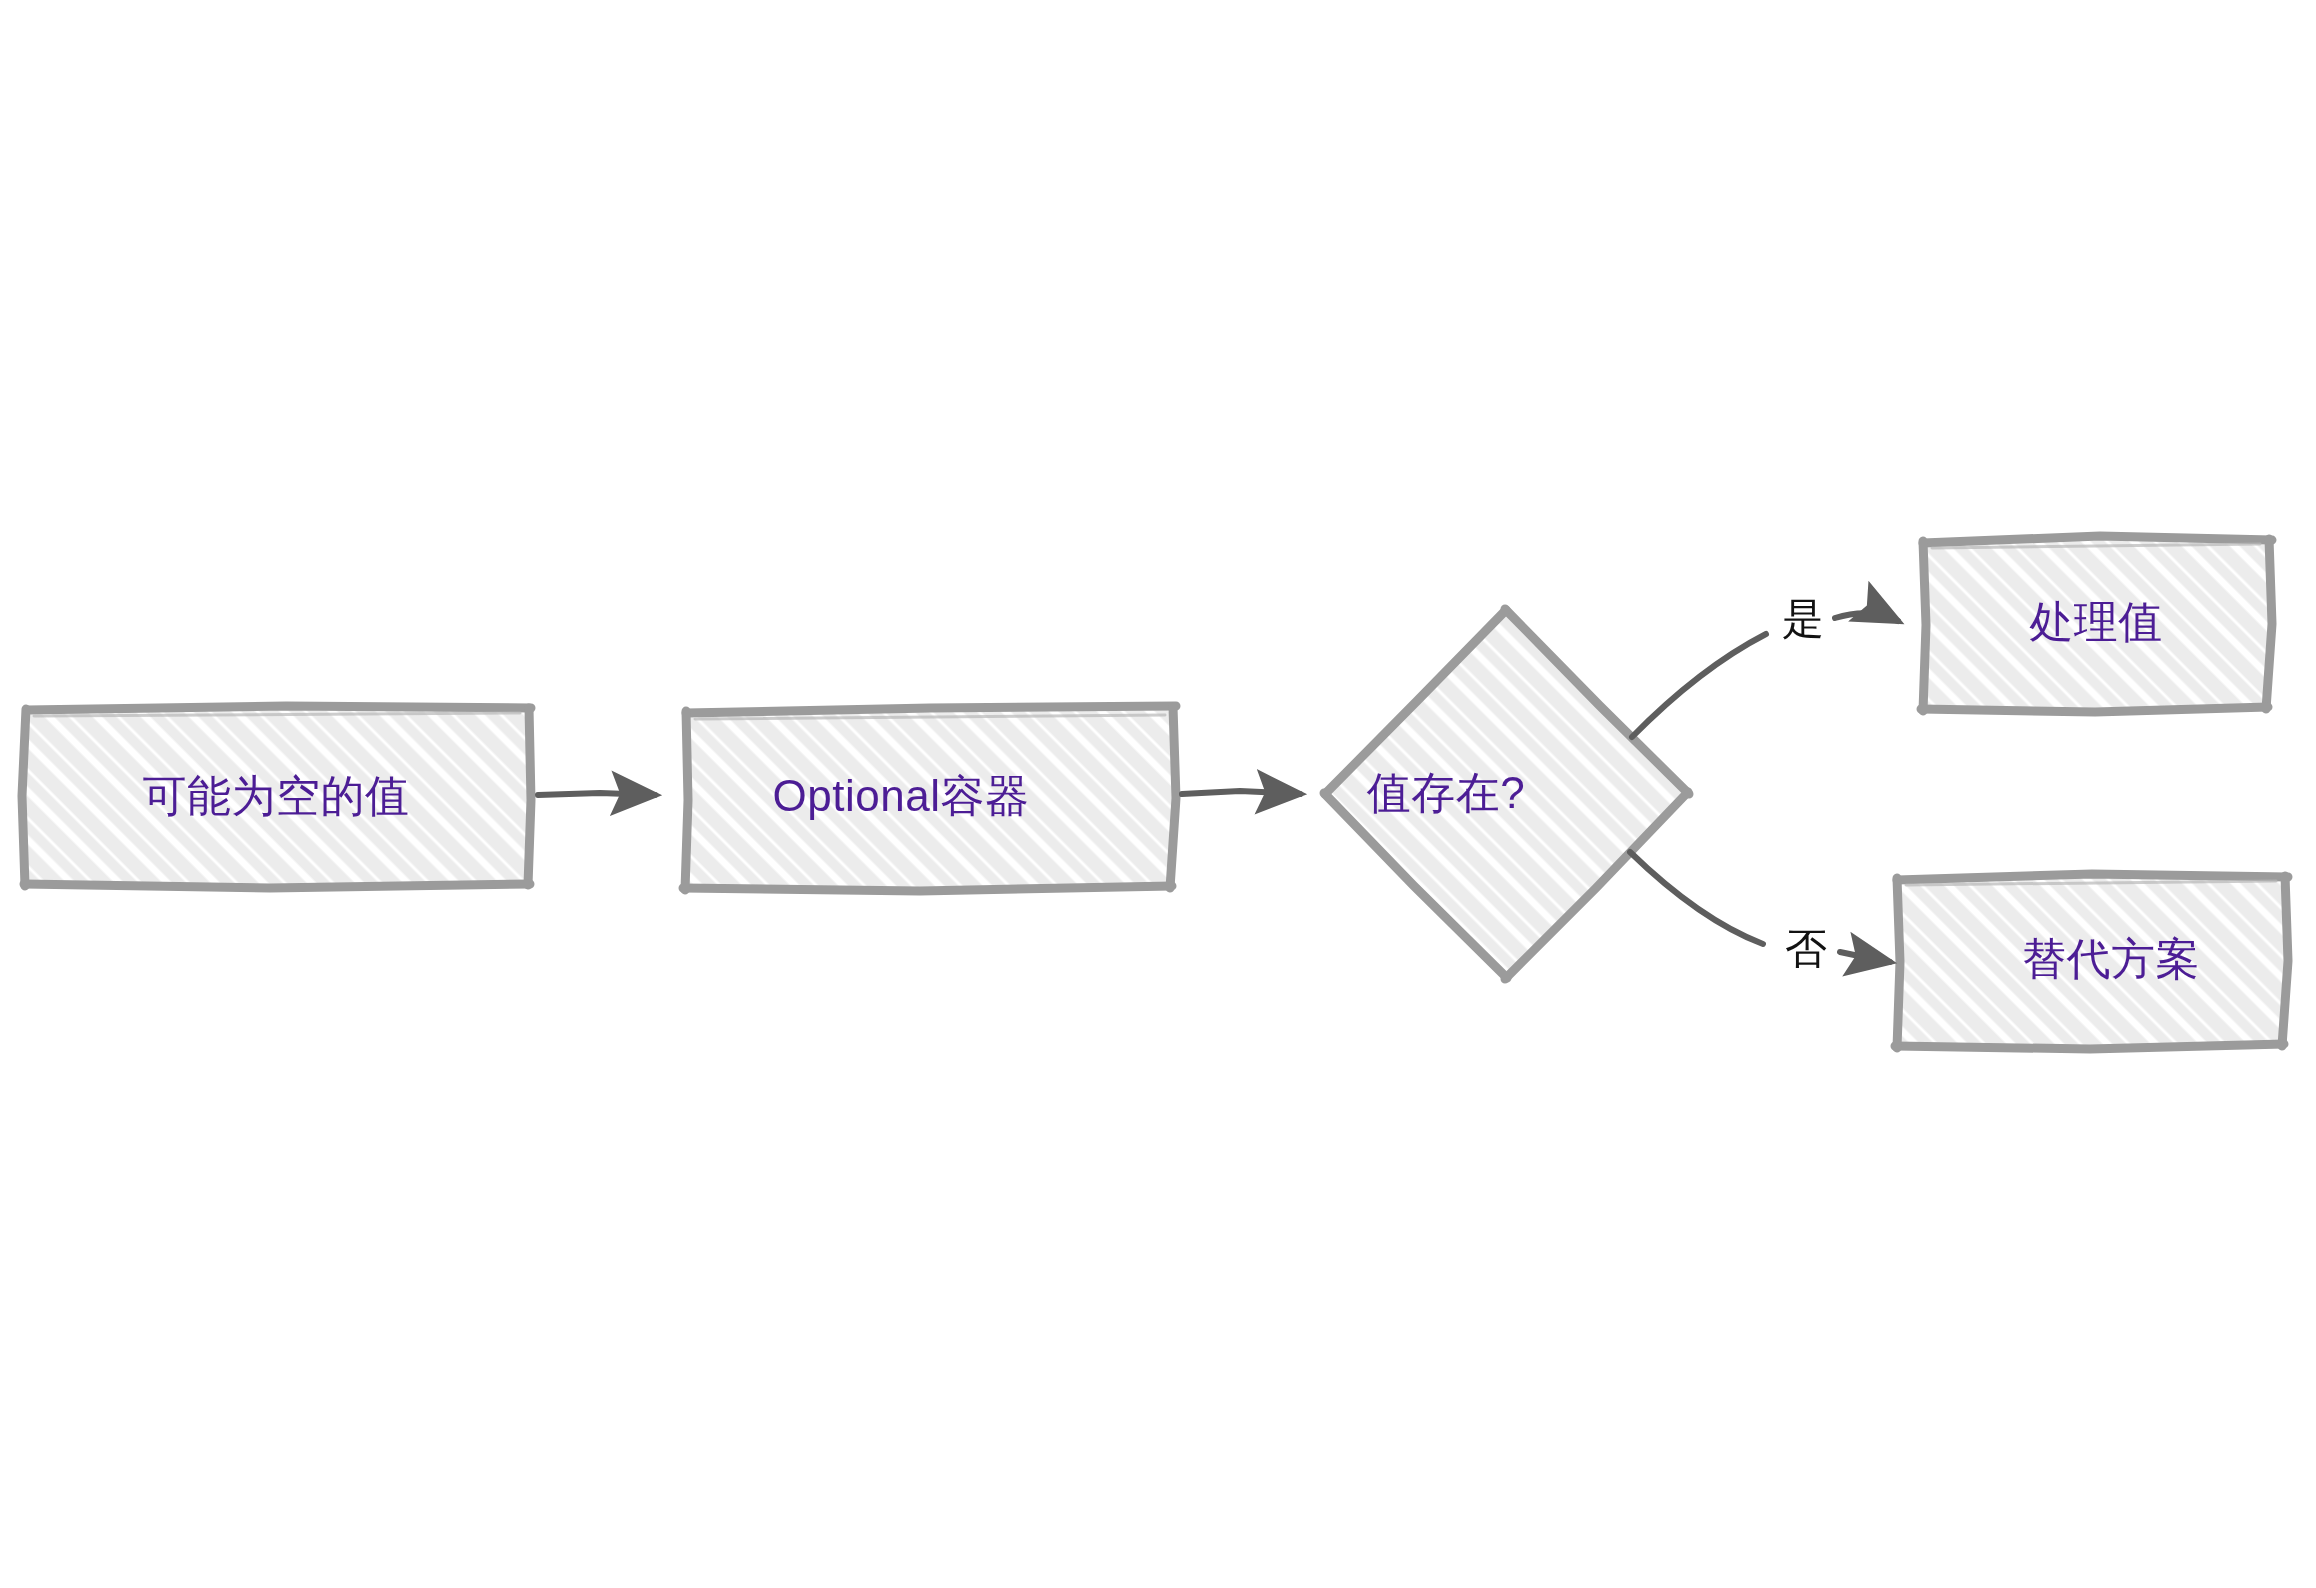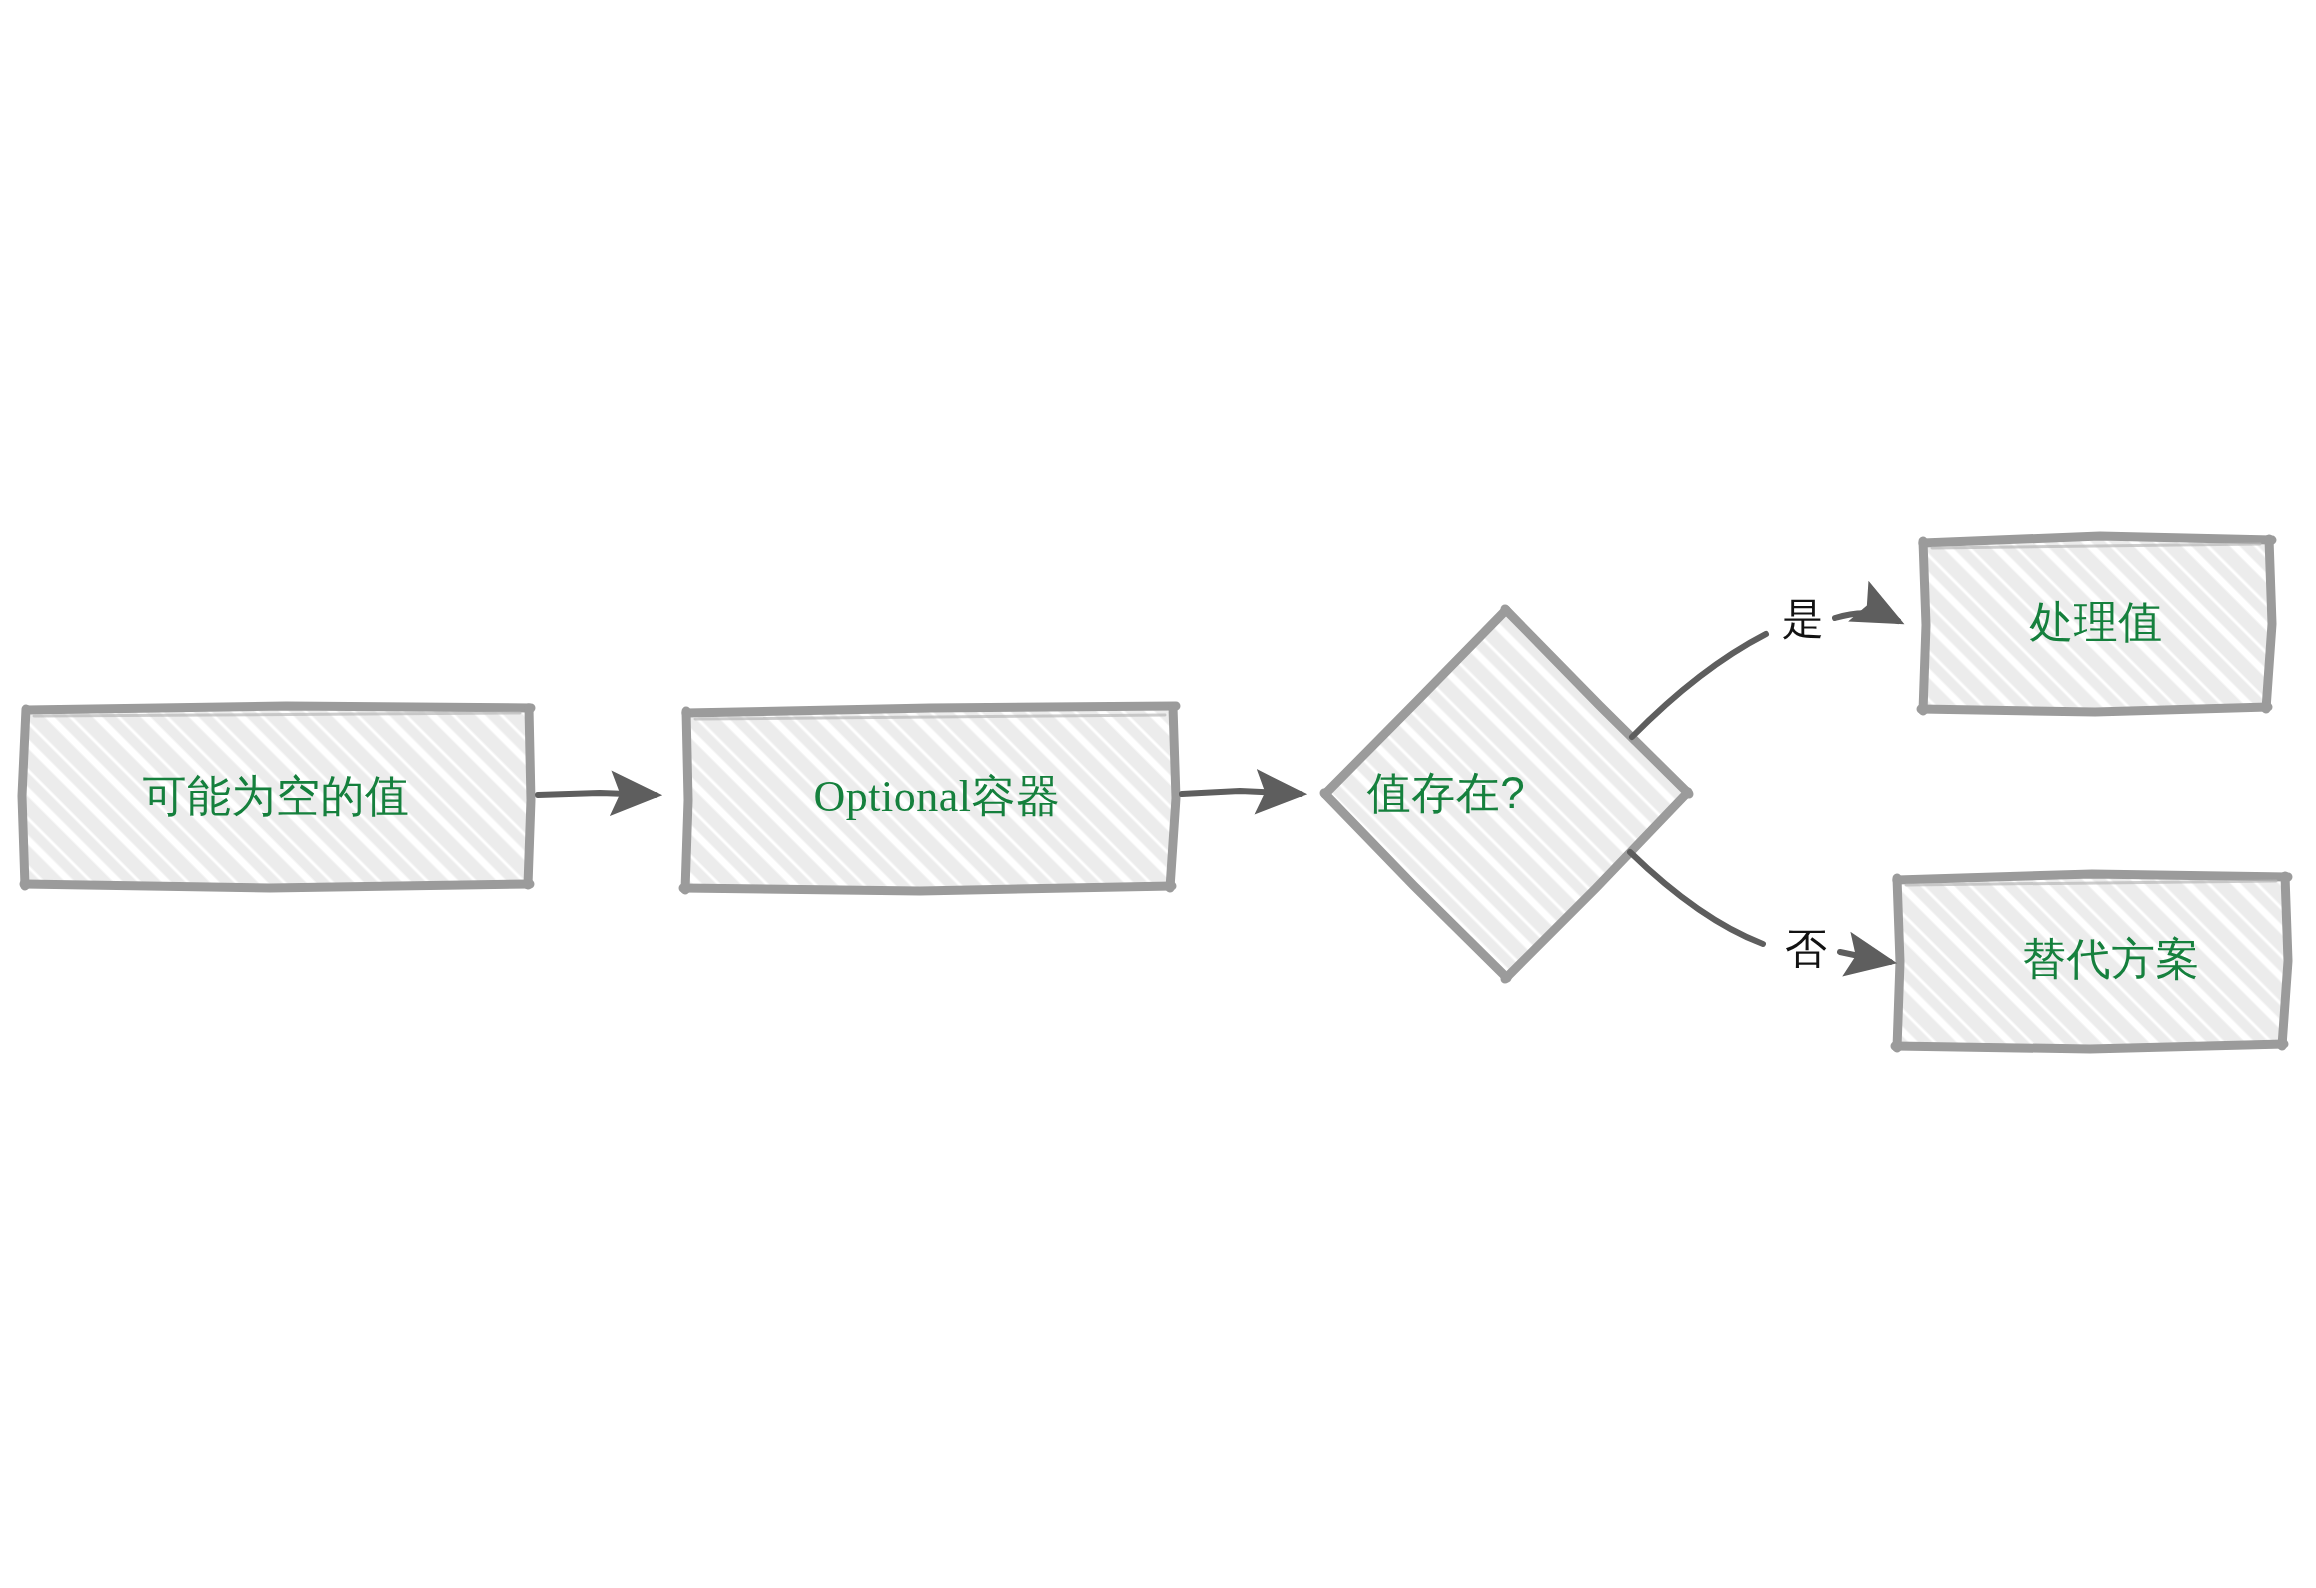--- a/index.html
+++ b/index.html
@@ -24,21 +24,21 @@
     left: 0;
     top: 0;
     width: 2316px;
     height: 1588px;
   }
   .node-label {
     position: absolute;
     display: flex;
     align-items: center;
     justify-content: center;
-    color: #15803d;
+    color: #4c1d95;
     font-size: 44px;
     font-weight: 400;
     letter-spacing: 0.5px;
     white-space: nowrap;
     pointer-events: none;
     font-family: "Liberation Sans", "DejaVu Sans", sans-serif;
   }
   .edge-label {
     position: absolute;
     color: #121212;
@@ -123,21 +123,21 @@
     </g>
 
     <g>
       <path d="M 1630 852 Q 1700 920 1763 944" fill="none" stroke="#5e5e5e" stroke-width="6" stroke-linecap="round"></path>
       <path d="M 1840 952 Q 1868 958 1890 962" fill="none" stroke="#5e5e5e" stroke-width="6" stroke-linecap="round" marker-end="url(#arrowhead)"></path>
     </g>
   </svg>
 
   <div class="node-label" style="left:22px; top:705px; width:508px; height:182px;text-align:center;">可能为空的值</div>
 
-  <div class="node-label" style="left:692px; top:705px; width:490px; height:182px;font-family:Liberation Serif, serif;">Optional容器</div>
+  <div class="node-label" style="left:656px; top:705px; width:490px; height:182px;">Optional容器</div>
 
   <div class="node-label" style="left:1264px; top:700px; width:364px; height:186px;">值存在?</div>
 
   <div class="node-label" style="left:1922px; top:536px; width:348px; height:172px;">处理值</div>
 
   <div class="node-label" style="left:1896px; top:873px; width:390px; height:172px;margin-left:20px;">替代方案</div>
 
   <div class="edge-label" style="left:1782px; top:591px;">是</div>
 
   <div class="edge-label" style="left:1785px; top:921px;">否</div>

